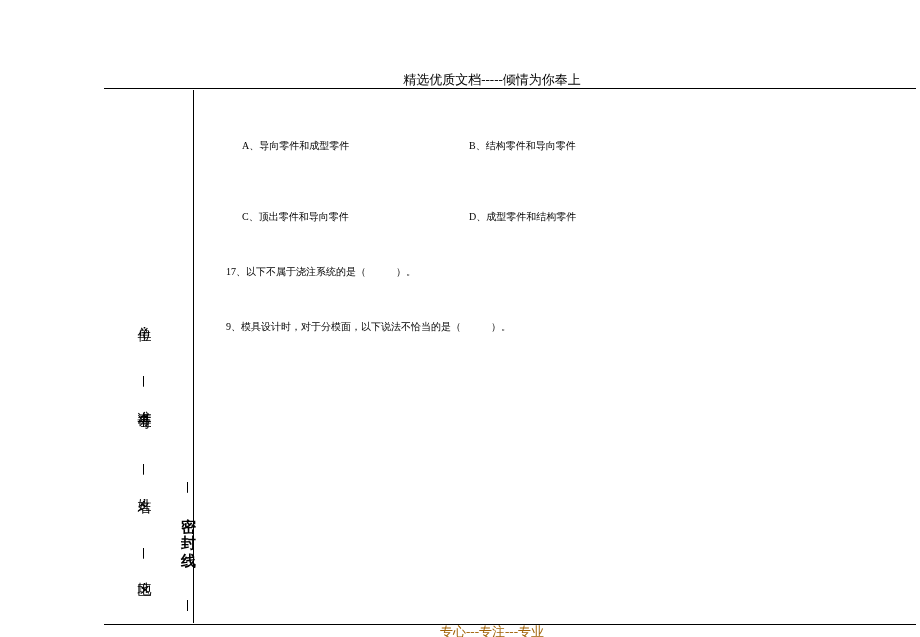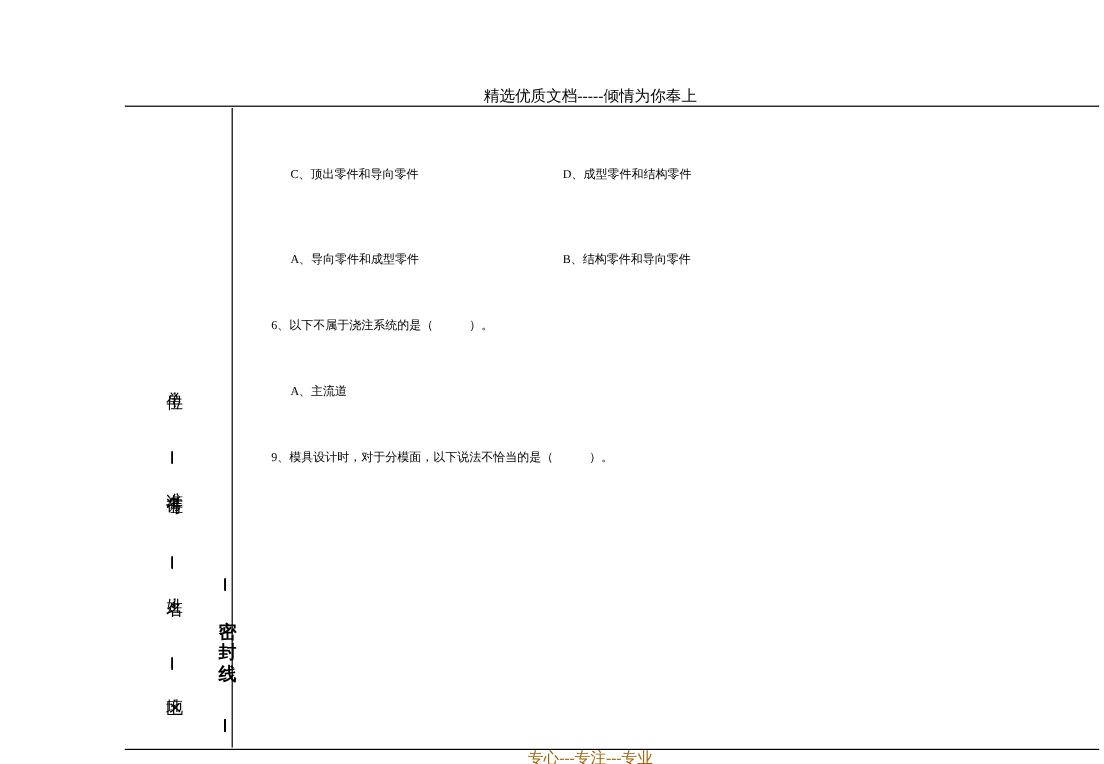--- a/index.html
+++ b/index.html
@@ -139,28 +139,27 @@
     <span class="vertical-line">︱︱︱︱︱︱︱︱︱︱︱︱</span>
     <span class="seal-text">密封线</span>
     <span class="vertical-line">︱︱︱︱︱︱︱︱︱︱︱︱︱︱︱︱︱︱︱︱︱︱︱︱︱︱︱︱︱︱︱︱︱︱︱︱︱</span>
   </div>
 </div>
 
 <div class="content-border"></div>
 
 <div class="content">
   <div class="content-row">
+    <div class="opt-a">A、导向零件和成型零件</div>
+    <div class="opt-b">B、结构零件和导向零件</div>
+  </div>
+  <div class="content-row">
     <div class="opt-a">C、顶出零件和导向零件</div>
     <div class="opt-b">D、成型零件和结构零件</div>
   </div>
+  <div>17、以下不属于浇注系统的是（　　　）。</div>
   <div class="content-row">
-    <div class="opt-a">A、导向零件和成型零件</div>
-    <div class="opt-b">B、结构零件和导向零件</div>
-  </div>
-  <div>6、以下不属于浇注系统的是（　　　）。</div>
-  <div class="content-row">
-    <div class="opt-a">A、主流道</div>
   </div>
   <div>9、模具设计时，对于分模面，以下说法不恰当的是（　　　）。</div>
 </div>
 
 <div class="footer-line"></div>
 <div class="footer-text">专心---专注---专业</div>
 
 </body></html>

